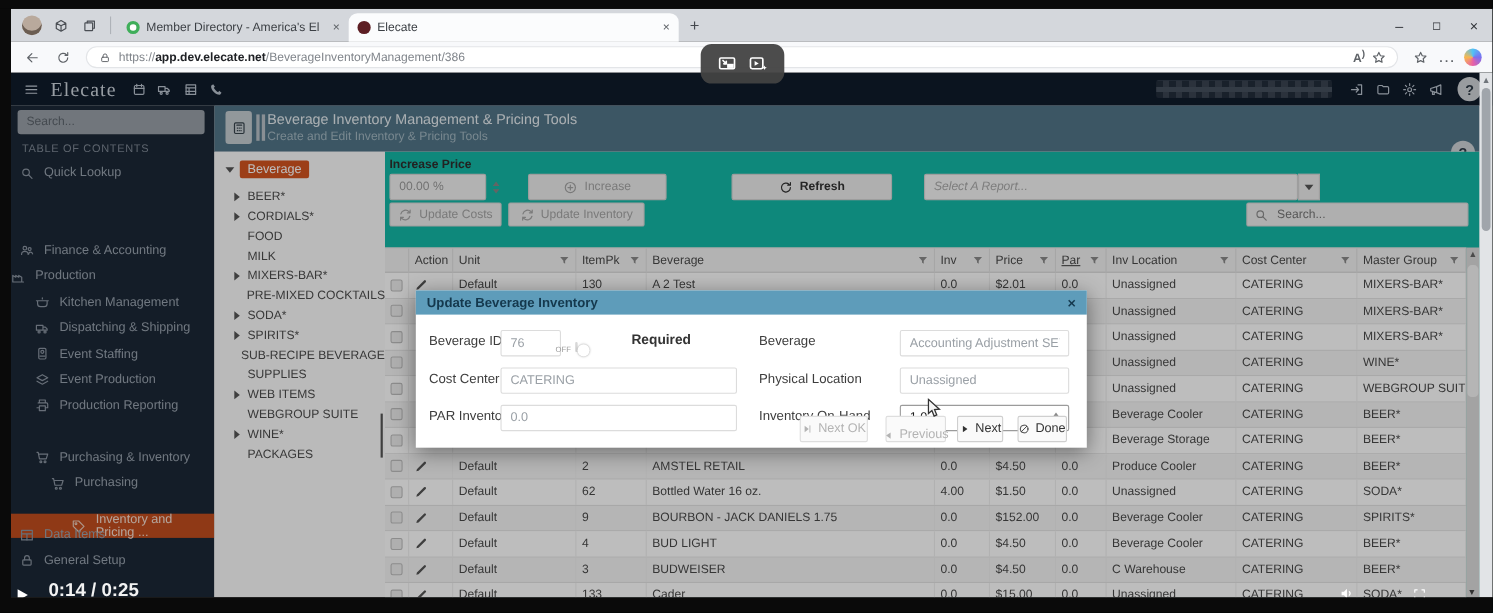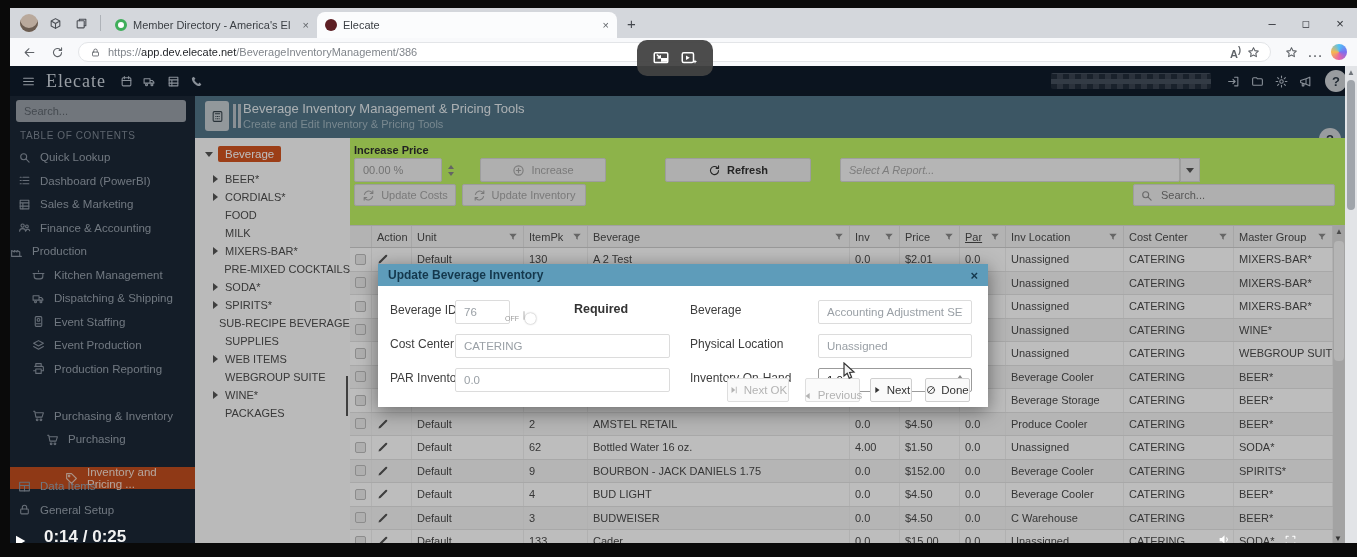--- a/index.html
+++ b/index.html
@@ -8,21 +8,21 @@
   .abs{position:absolute;}
   .ic{display:inline-flex;align-items:center;justify-content:center;flex:none;}
   .ic svg{display:block;}
   
   #tabstrip{left:10px;top:8px;right:0;height:30px;background:#d4d7dc;display:flex;align-items:center;}
   .tab{height:26px;margin-top:4px;display:flex;align-items:center;gap:6px;padding:0 8px;border-radius:8px 8px 0 0;font-size:11px;color:#3b3f44;}
   .tab.active{background:#fbfcfd;}
   .favicon{width:12px;height:12px;border-radius:50%;flex:none;}
   #toolbar{left:10px;top:38px;right:0;height:28px;background:#f8f9fb;display:flex;align-items:center;}
   #urlpill{height:20px;background:#fff;border:1px solid #e3e5e8;border-radius:10px;display:flex;align-items:center;padding:0 10px;gap:6px;font-size:11px;flex:1;}
-  .urlmut{color:#80858b;} .urlhost{color:#1f2125;font-weight:normal;margin-top:12px;}
+  .urlmut{color:#80858b;} .urlhost{color:#1f2125;font-weight:bold;margin-top:12px;}
   .chromeic{color:#5f6368;}
   
   #app{left:10px;top:66px;width:1347px;height:477px;background:#e9e9e9;overflow:hidden;}
   #topbar{left:0;top:0;width:100%;height:30px;background:#101b2b;display:flex;align-items:center;color:#b9c3ce;}
   #brand{font-family:"Liberation Serif",serif;font-size:18px;letter-spacing:1px;color:#ccd4dc;margin:0 10px 0 8px;}
   #redacted{width:160px;height:16px;background:repeating-linear-gradient(90deg,#232d3b 0 6px,#3a4452 6px 12px),repeating-linear-gradient(0deg,#1c2634 0 5px,#46505e 5px 10px);background-blend-mode:lighten;border-radius:2px;}
   #sidebar{left:0;top:30px;width:185px;height:447px;background:#1c2836;}
   #sb-search{left:6px;top:4px;width:170px;height:22px;background:#99a0a8;border:none;border-radius:3px;padding:0 8px;font-size:11px;color:#40464d;}
   #sb-search::placeholder{color:#5d646c;}
   #sb-section{left:10px;top:34px;font-size:10px;letter-spacing:.6px;color:#7e8895;}
@@ -38,21 +38,21 @@
   .qcircle{width:22px;height:22px;border-radius:50%;background:#cfd3d7;color:#2e3a46;font-weight:bold;font-size:13px;display:flex;align-items:center;justify-content:center;}
   #content{left:185px;top:72px;width:1150px;height:405px;background:#fdfdfd;}
   
   #tree{left:0;top:0;width:155px;height:405px;background:#fbfbfb;overflow:hidden;}
   #tree-root{left:10px;top:8px;display:flex;align-items:center;gap:5px;}
   #tree-root .chip{background:#d35420;color:#fff;font-size:11.5px;padding:2px 7px;border-radius:2px;}
   .tri-d{width:0;height:0;border-left:4px solid transparent;border-right:4px solid transparent;border-top:5px solid #555;}
   .tri-r{width:0;height:0;border-top:4px solid transparent;border-bottom:4px solid transparent;border-left:5px solid #555;}
   .tree-item{left:0;width:155px;height:18px;display:flex;align-items:center;gap:6px;font-size:11px;color:#4d4d4d;white-space:nowrap;overflow:hidden;}
   
-  #main{left:155px;top:0;width:995px;height:405px;background:#bef264;}
+  #main{left:155px;top:0;width:995px;height:405px;background:#14b8a6;}
   #inc-label{left:4px;top:6px;font-size:11px;font-weight:bold;color:#2e2e2e;}
   .tb-input{background:#f1f1f1;border:1px solid #d6d6d6;border-radius:2px;color:#9a9a9a;font-size:11px;padding:0 8px;display:flex;align-items:center;}
   .tb-btn{background:#ececec;border:1px solid #d4d4d4;border-radius:2px;font-size:11px;display:flex;align-items:center;justify-content:center;gap:6px;}
   .tb-btn.dis{color:#a5a5a5;} .tb-btn.en{color:#333;}
   .spin{display:flex;flex-direction:column;justify-content:center;gap:3px;align-items:center;}
   .spin .u{width:0;height:0;border-left:3.5px solid transparent;border-right:3.5px solid transparent;border-bottom:4px solid #888;}
   .spin .d{width:0;height:0;border-left:3.5px solid transparent;border-right:3.5px solid transparent;border-top:4px solid #888;}
   #report{left:490px;top:20px;width:340px;height:24px;background:#f4f4f4;border:1px solid #d6d6d6;border-radius:2px;color:#a9a9a9;font-style:italic;font-size:11px;display:flex;align-items:center;padding:0 8px;}
   #report-caret{left:830px;top:20px;width:20px;height:24px;background:#ececec;border:1px solid #d6d6d6;display:flex;align-items:center;justify-content:center;}
   #gsearch{left:783px;top:46px;width:202px;height:22px;background:#ececec;border:1px solid #d6d6d6;border-radius:2px;display:flex;align-items:center;gap:6px;padding:0 6px;color:#8e8e8e;}
@@ -228,37 +228,20 @@
       <div class="abs" id="sb-items" style="left:0;top:0;width:185px;height:447px">
           <div class="abs sb-item" style="top: 50px; padding-left: 8px;">
             <span class="ic">
               <svg width="13" height="13" viewBox="0 0 24 24" fill="none" stroke="currentColor" stroke-width="2" stroke-linecap="round" stroke-linejoin="round">
                 <circle cx="10.5" cy="10.5" r="5.5"></circle>
                 <path d="M15 15l5.5 5.5"></path>
               </svg>
             </span>
             <span>Quick Lookup</span>
           </div>
-          <div class="abs sb-item" style="top: 73.5px; padding-left: 8px;">
-            <span class="ic">
-              <svg width="13" height="13" viewBox="0 0 24 24" fill="none" stroke="currentColor" stroke-width="2" stroke-linecap="round" stroke-linejoin="round">
-                <path d="M4 6h2M4 12h2M4 18h2M9 6h11M9 12h11M9 18h11"></path>
-              </svg>
-            </span>
-            <span>Dashboard (PowerBI)</span>
-          </div>
-          <div class="abs sb-item" style="top: 97px; padding-left: 8px;">
-            <span class="ic">
-              <svg width="13" height="13" viewBox="0 0 24 24" fill="none" stroke="currentColor" stroke-width="2" stroke-linecap="round" stroke-linejoin="round">
-                <rect x="4" y="4" width="16" height="16"></rect>
-                <path d="M4 9h16M9 9v11M4 15h16"></path>
-              </svg>
-            </span>
-            <span>Sales &amp; Marketing</span>
-          </div>
           <div class="abs sb-item" style="top: 120.5px; padding-left: 8px;">
             <span class="ic">
               <svg width="13" height="13" viewBox="0 0 24 24" fill="none" stroke="currentColor" stroke-width="2" stroke-linecap="round" stroke-linejoin="round">
                 <circle cx="8.5" cy="8.5" r="3"></circle>
                 <circle cx="16.5" cy="10" r="2.5"></circle>
                 <path d="M3 19c0-3 2.5-5 5.5-5s5.5 2 5.5 5M15 18c.3-2 1.8-3 3-3 1.7 0 3 1.2 3.5 3"></path>
               </svg>
             </span>
             <span>Finance &amp; Accounting</span>
           </div>

